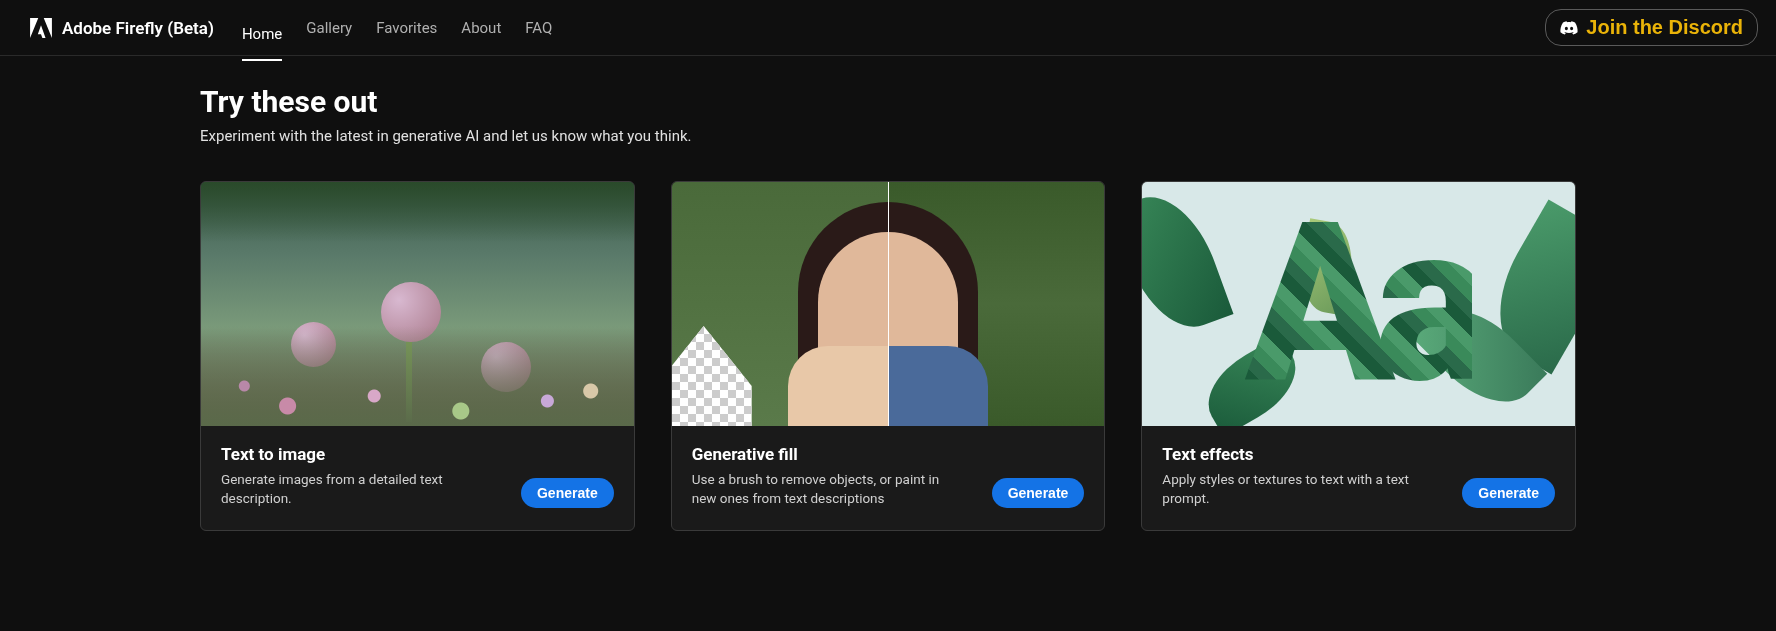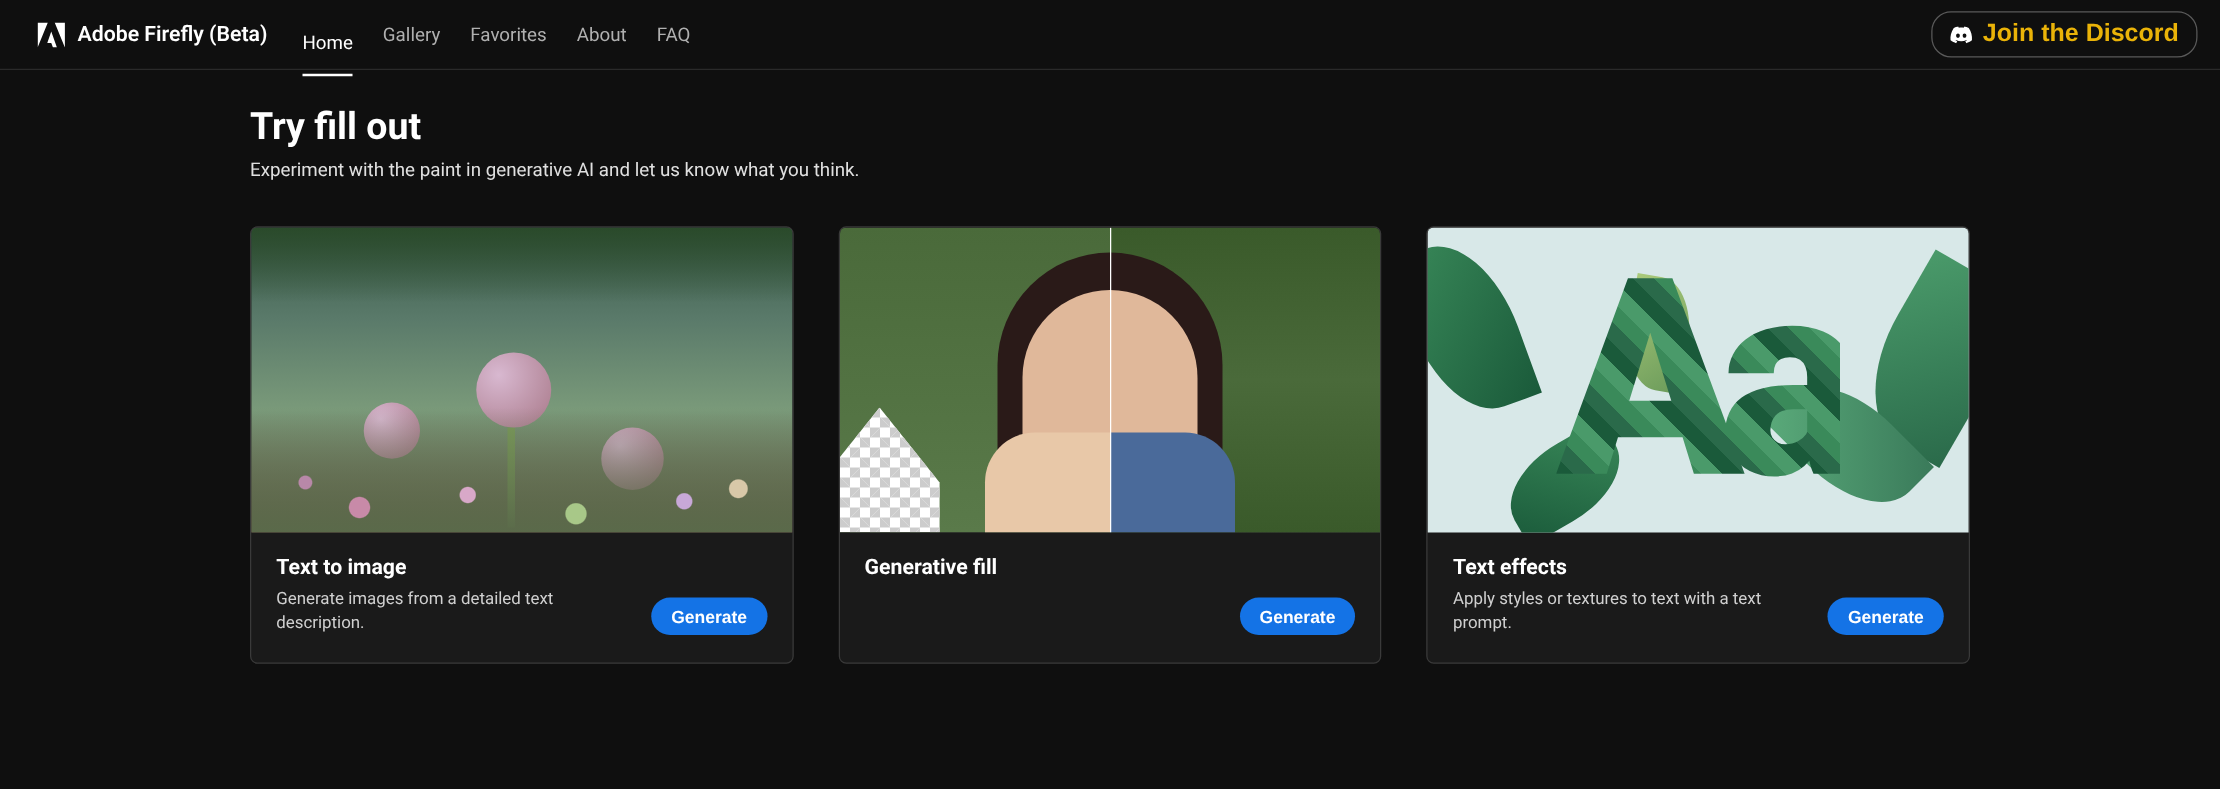--- a/index.html
+++ b/index.html
@@ -238,22 +238,22 @@
   </div>
   <button class="discord-btn">
     <svg class="discord-icon" viewBox="0 0 24 18" fill="#fff">
       <path d="M20 1.5C18.5 0.8 16.9 0.3 15.2 0c-.2.4-.4.8-.6 1.2-1.8-.3-3.5-.3-5.3 0C9.2.8 9 .4 8.8 0 7.1.3 5.5.8 4 1.5 1 6 0.2 10.4.6 14.7c2 1.5 4 2.4 5.9 3 .5-.6.9-1.3 1.2-2-.7-.3-1.3-.6-1.9-1 .2-.1.3-.2.5-.4 3.7 1.7 7.7 1.7 11.4 0 .2.1.3.2.5.4-.6.4-1.3.7-1.9 1 .4.7.8 1.4 1.2 2 2-.6 3.9-1.5 5.9-3 .5-5-.8-9.3-3.4-13.2zM8.5 12c-1.1 0-2-1-2-2.3s.9-2.3 2-2.3 2 1 2 2.3-.9 2.3-2 2.3zm7 0c-1.1 0-2-1-2-2.3s.9-2.3 2-2.3 2 1 2 2.3-.9 2.3-2 2.3z"></path>
     </svg>
     <span>Join the Discord</span>
   </button>
 </header>
 
 <main class="main">
-  <h1 class="section-title">Try fill out</h1>
-  <p class="section-subtitle">Experiment with the paint in generative AI and let us know what you think.</p>
+  <h1 class="section-title">Try these out</h1>
+  <p class="section-subtitle">Experiment with the latest in generative AI and let us know what you think.</p>
 
   <div class="cards">
 
     <div class="card">
       <div class="card-image img1">
         <div class="stem"></div>
         <div class="blob b1"></div>
         <div class="blob b2"></div>
         <div class="blob b3"></div>
         <div class="flowers"></div>
@@ -280,20 +280,21 @@
           <div class="bgblur"></div>
           <div class="hair2"></div>
           <div class="facehalf"></div>
           <div class="body"></div>
         </div>
         <div class="divider"></div>
       </div>
       <div class="card-body">
         <div class="card-text">
           <div class="card-title">Generative fill</div>
+          <div class="card-desc">Use a brush to remove objects, or paint in new ones from text descriptions</div>
         </div>
         <button class="generate-btn">Generate</button>
       </div>
     </div>
 
     <div class="card">
       <div class="card-image img3">
         <div class="leaf l1"></div>
         <div class="leaf l2"></div>
         <div class="leaf l3"></div>

